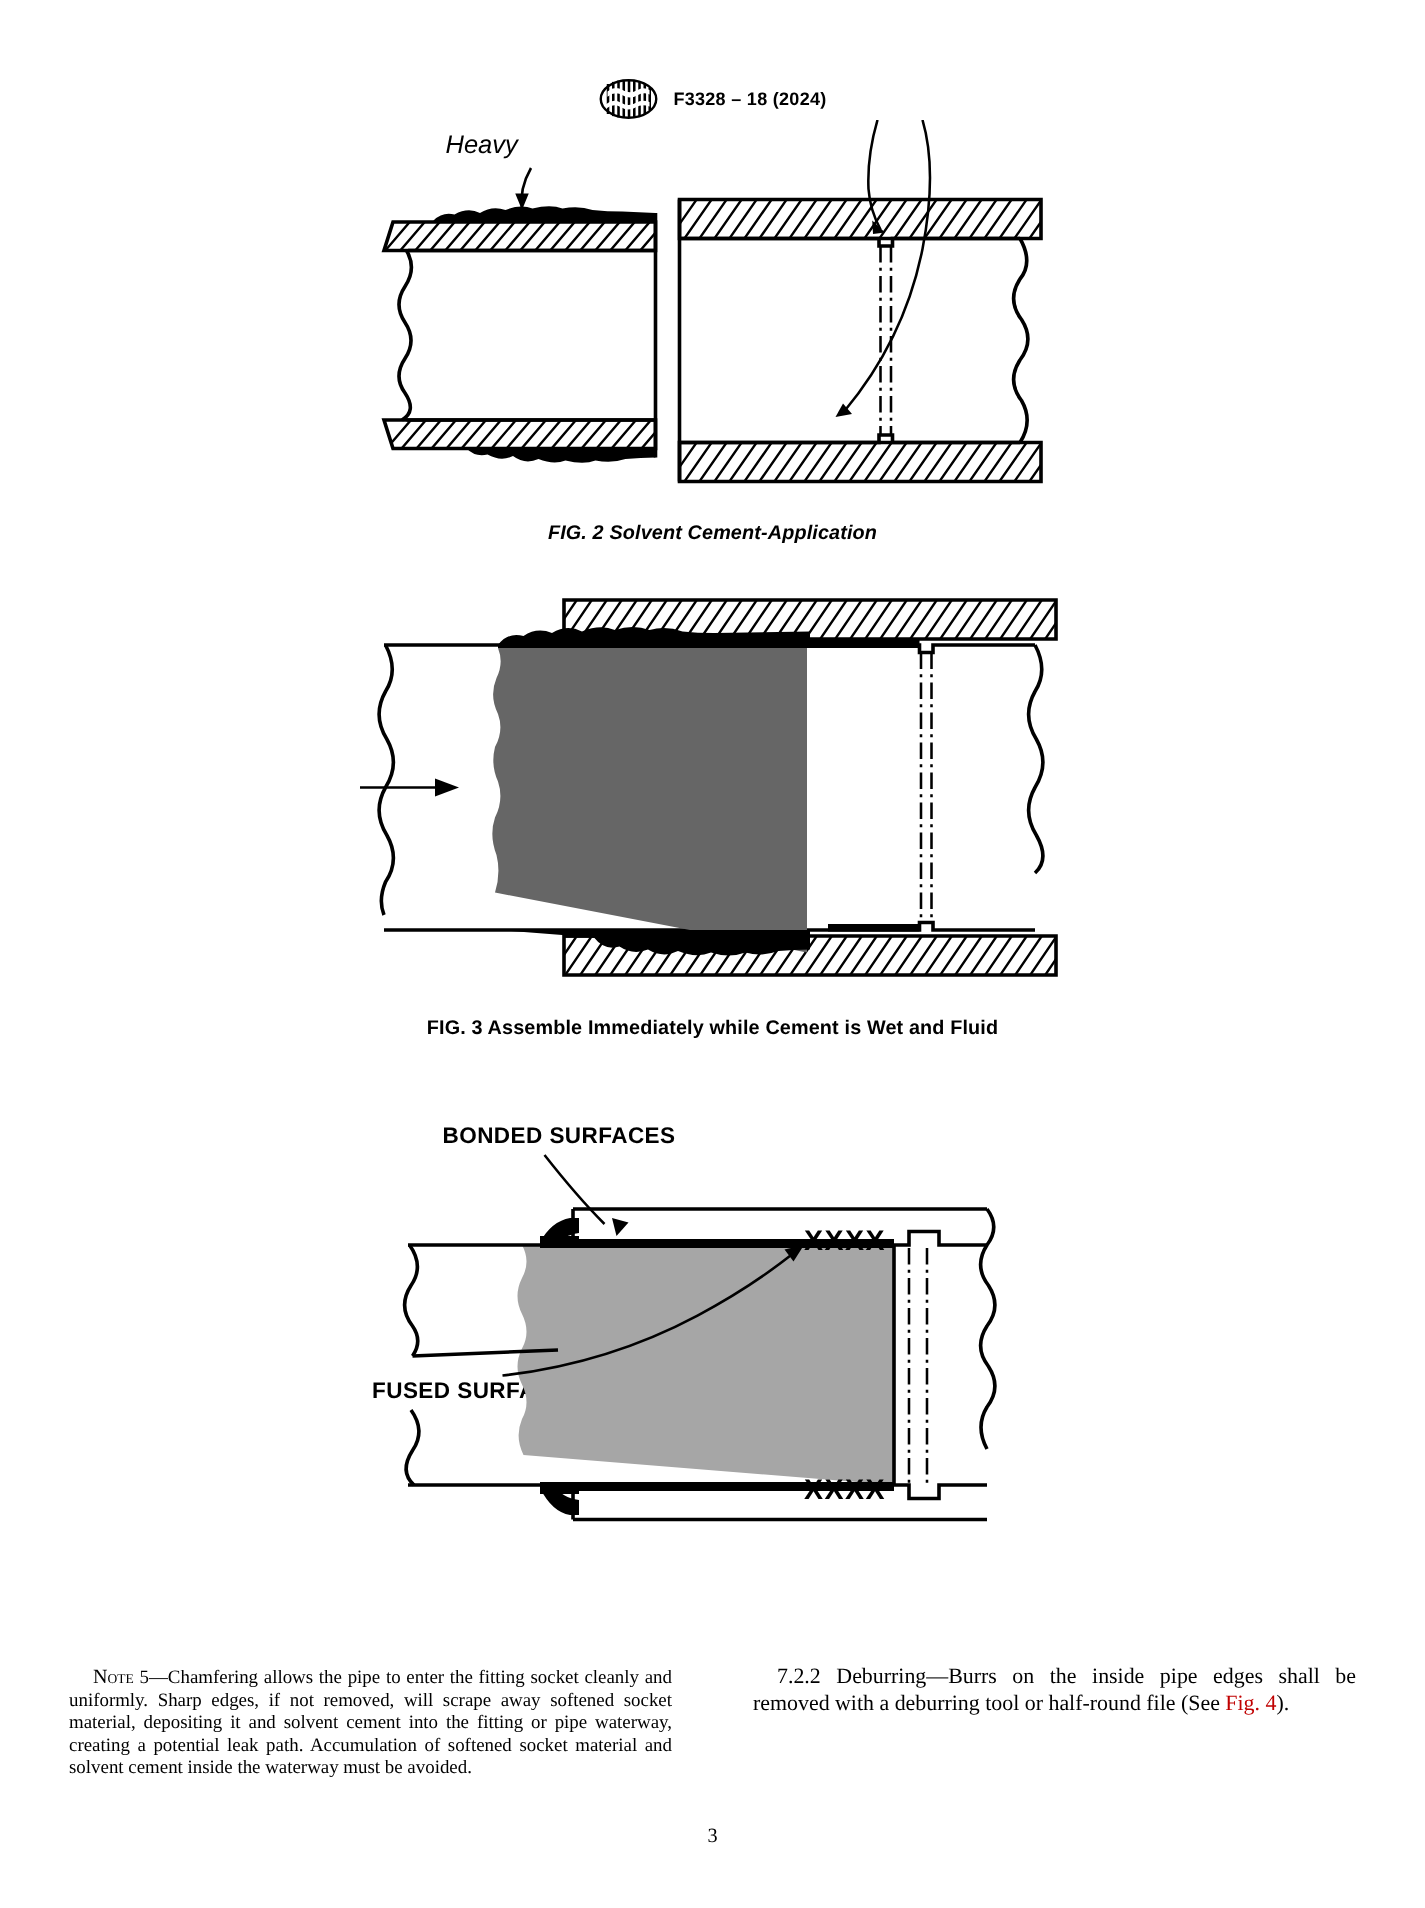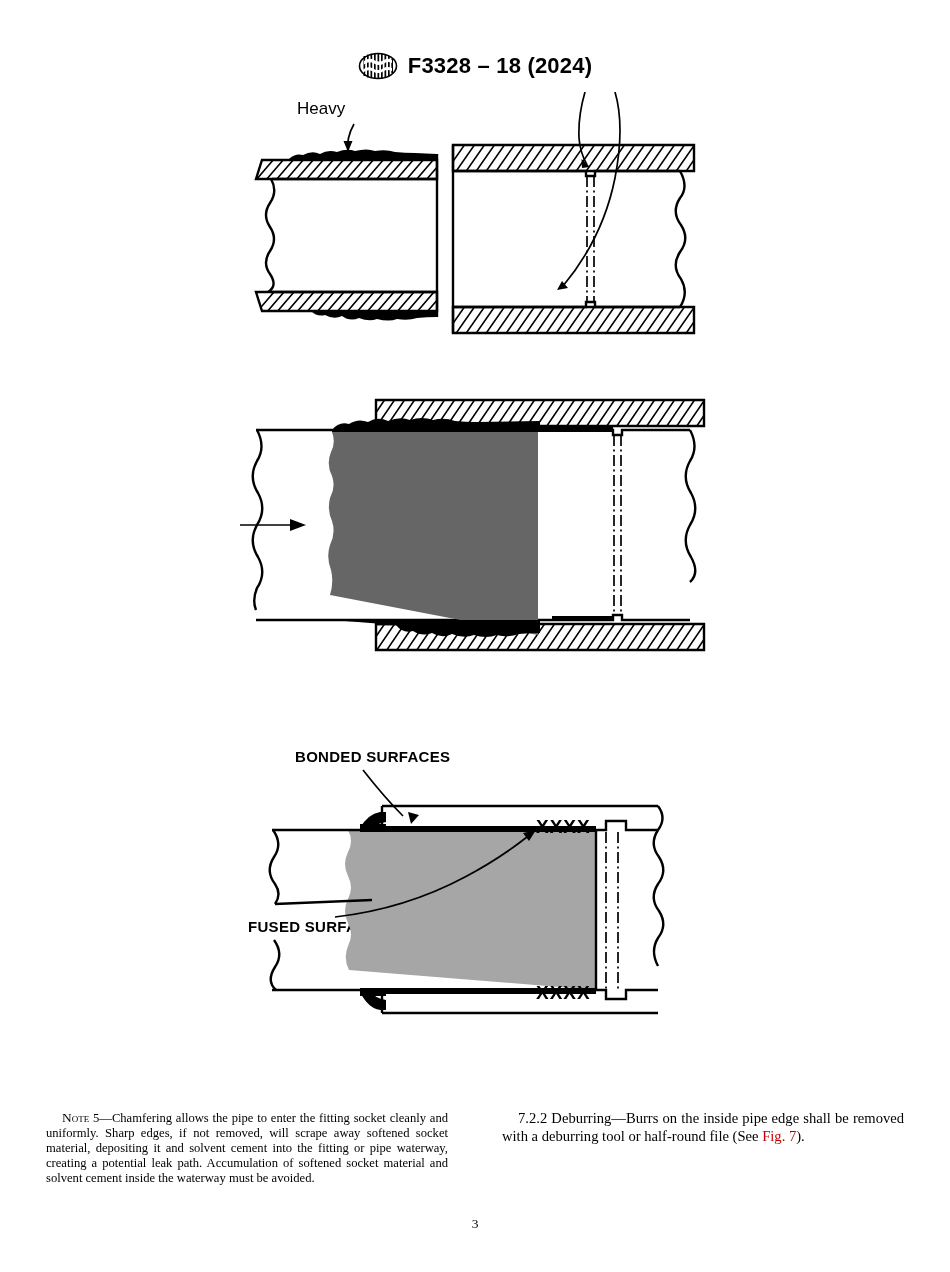--- a/index.html
+++ b/index.html
@@ -35,21 +35,21 @@
     gap: 10px;
   }
   .astm-logo {
     width: 40px;
     height: 28px;
     display: block;
   }
   .header-desig {
     font-family: "Liberation Sans", sans-serif;
     font-weight: bold;
-    font-size: 22px;
+    font-size: 12px;
     letter-spacing: 0.2px;
     white-space: nowrap;
   }
 
   
   .figure {
     position: absolute;
     left: 0;
     width: 950px;
   }
@@ -58,21 +58,21 @@
     margin: 0 auto;
   }
   .fig-caption {
     font-family: "Liberation Sans", sans-serif;
     font-weight: bold;
     font-size: 13.2px;
     text-align: center;
     margin-top: 5px;
     letter-spacing: 0.1px;
   }
-  #figure-2 { top: 92px; }
+  #figure-2 { top: 80px; font-style: italic; }
   #figure-3 { top: 392px; }
   #figure-4 { top: 740px; }
 
   
   .columns {
     position: absolute;
     top: 1110px;
     left: 46px;
     width: 858px;
     display: flex;
@@ -236,20 +236,21 @@
         <path class="center" d="M337 84 L337 210"></path>
         <path class="center" d="M344 84 L344 210"></path>
 
         <path class="lead" d="M335 0 q-7 24 -6 46 q1 14 8 27"></path>
         <path class="solid" d="M340 75 l-8.5 -8 l0.5 9 Z"></path>
         <path class="lead" d="M365 0 q10 34 0 86 q-12 60 -52 108"></path>
         <path class="solid" d="M307 198 l11 -2 l-6 -7 Z"></path>
       </g>
       <text class="lbl" x="307" y="-5">Medium</text>
     </svg>
+    <div class="fig-caption">FIG. 2 Solvent Cement-Application</div>
   </div>
 
   <div class="figure" id="figure-3">
     <svg width="470" height="280" viewBox="0 0 470 280">
 
       <path class="white" d="M136 8 L464 8 L464 34 L136 34 Z"></path>
       <g class="ln-thin" clip-path="url(#f3ct)">
         <path d="M120 44 L150 0 M130 44 L160 0 M140 44 L170 0 M150 44 L180 0 M160 44 L190 0 M170 44 L200 0 M180 44 L210 0 M190 44 L220 0 M200 44 L230 0 M210 44 L240 0 M220 44 L250 0 M230 44 L260 0 M240 44 L270 0 M250 44 L280 0 M260 44 L290 0 M270 44 L300 0 M280 44 L310 0 M290 44 L320 0 M300 44 L330 0 M310 44 L340 0 M320 44 L350 0 M330 44 L360 0 M340 44 L370 0 M350 44 L380 0 M360 44 L390 0 M370 44 L400 0 M380 44 L410 0 M390 44 L420 0 M400 44 L430 0 M410 44 L440 0 M420 44 L450 0 M430 44 L460 0 M440 44 L470 0 M450 44 L480 0"></path>
       </g>
       <clipPath id="f3ct">
@@ -285,20 +286,21 @@
       <path class="solid" d="M312 224 L373 224 L373 229 L312 229 Z"></path>
 
       <path class="center" d="M374 43 L374 223"></path>
       <path class="center" d="M381 43 L381 223"></path>
 
       <path class="ln" d="M450 38 q9 17 0 31 q-9 16 1 32 q9 16 -1 32 q-9 16 1 32 q9 16 -1 25"></path>
 
       <path class="ln-thin" d="M-8 133 L53 133" stroke-width="2.6"></path>
       <path class="solid" d="M66 133 l-16 -6 l0 12 Z"></path>
     </svg>
+    <div class="fig-caption">FIG. 3 Assemble Immediately while Cement is Wet and Fluid</div>
   </div>
 
   <div class="figure" id="figure-4">
     <svg width="470" height="325" viewBox="0 0 470 325">
 
       <text class="lbl-bold" x="55" y="22">BONDED SURFACES</text>
       <path class="lead" d="M123 30 q22 28 40 46"></path>
       <path class="solid" d="M171 84 l-3 -12 l11 3 Z"></path>
 
       <text class="lbl-bold" x="8" y="192">FUSED SURFACES</text>
@@ -347,21 +349,21 @@
     </svg>
   </div>
 
   <div class="columns">
 
     <div class="col">
       <p class="note"><span class="note-label">Note</span><span> 5—</span><span>Chamfering allows the pipe to enter the fitting socket cleanly and uniformly. Sharp edges, if not removed, will scrape away softened socket material, depositing it and solvent cement into the fitting or pipe waterway, creating a potential leak path. Accumulation of softened socket material and solvent cement inside the waterway must be avoided.</span></p>
     </div>
 
     <div class="col">
-      <p class="sec"><span>7.2.2 </span><span class="ital">Deburring</span><span>—</span><span>Burrs on the inside pipe edge shall be removed with a deburring tool or half-round file (See </span><span class="xref">Fig. 7</span><span>).</span></p>
+      <p class="sec"><span>7.2.2 </span><span class="ital">Deburring</span><span>—</span><span>Burrs on the inside pipe edges shall be removed with a deburring tool or half-round file (See </span><span class="xref">Fig. 4</span><span>).</span></p>
 
     </div>
 
   </div>
 
   <div class="page-number">3</div>
 
 </div>
 
 </body></html>

